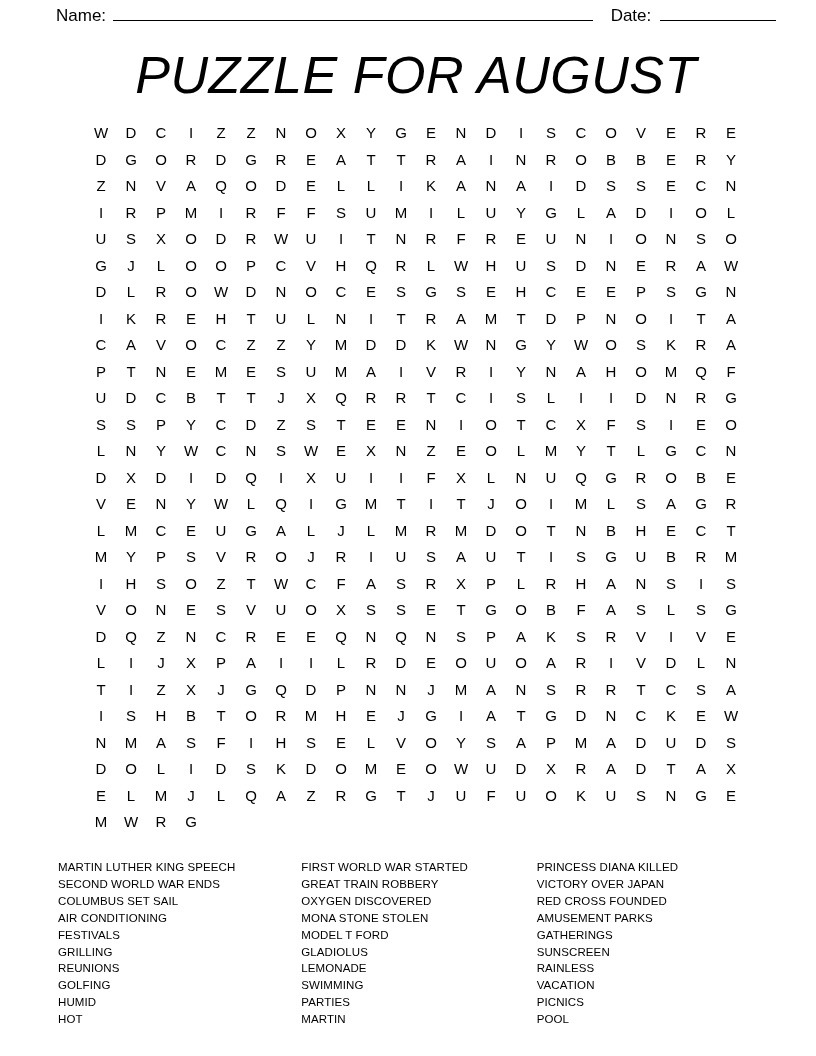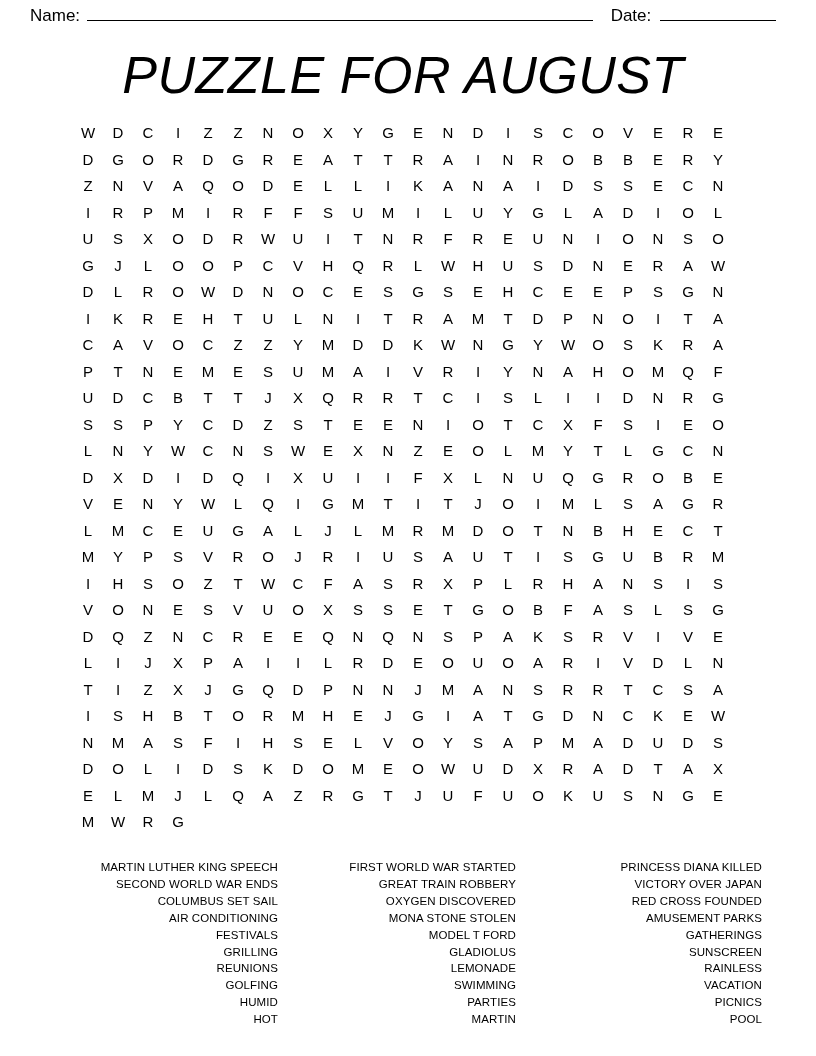--- a/index.html
+++ b/index.html
@@ -11,21 +11,21 @@
     width: 816px;
     height: 1056px;
     font-family: "Liberation Sans", sans-serif;
     color: #000000;
     position: relative;
     overflow: hidden;
   }
   .page {
     width: 816px;
     height: 1012px;
-    padding: 6px 36px 0 26px;
+    padding: 6px 36px 0 52px;
     position: relative;
   }
   
   .header-row {
     display: flex;
     align-items: baseline;
     font-size: 17px;
     padding: 0 4px;
     height: 26px;
   }
@@ -70,21 +70,21 @@
   }
   
   .word-lists {
     display: flex;
     margin: 30px 0 0 6px;
     font-size: 11.5px;
     line-height: 1.47;
   }
   .wl-col { width: 246px; }
   .wl-col:nth-child(2) { width: 238px; }
-  .wl-item { white-space: nowrap; letter-spacing: 0.1px; text-align: right; }
+  .wl-item { white-space: nowrap; letter-spacing: 0.1px; }
 </style>
 </head>
 <body>
 
 <div class="page">
 
   <div class="header-row">
     <span class="hdr-name-label">Name: </span>
     <span class="hdr-rule"></span>
     <span class="hdr-date-label">Date: </span>

